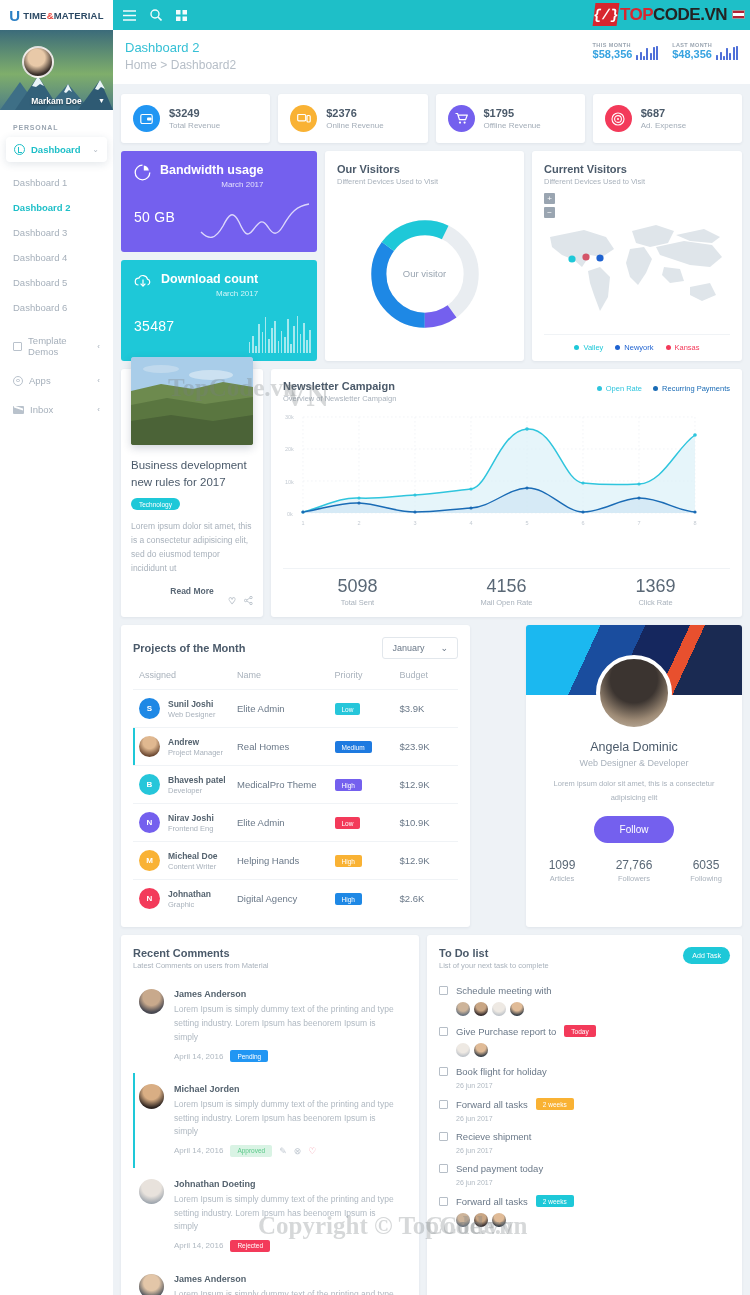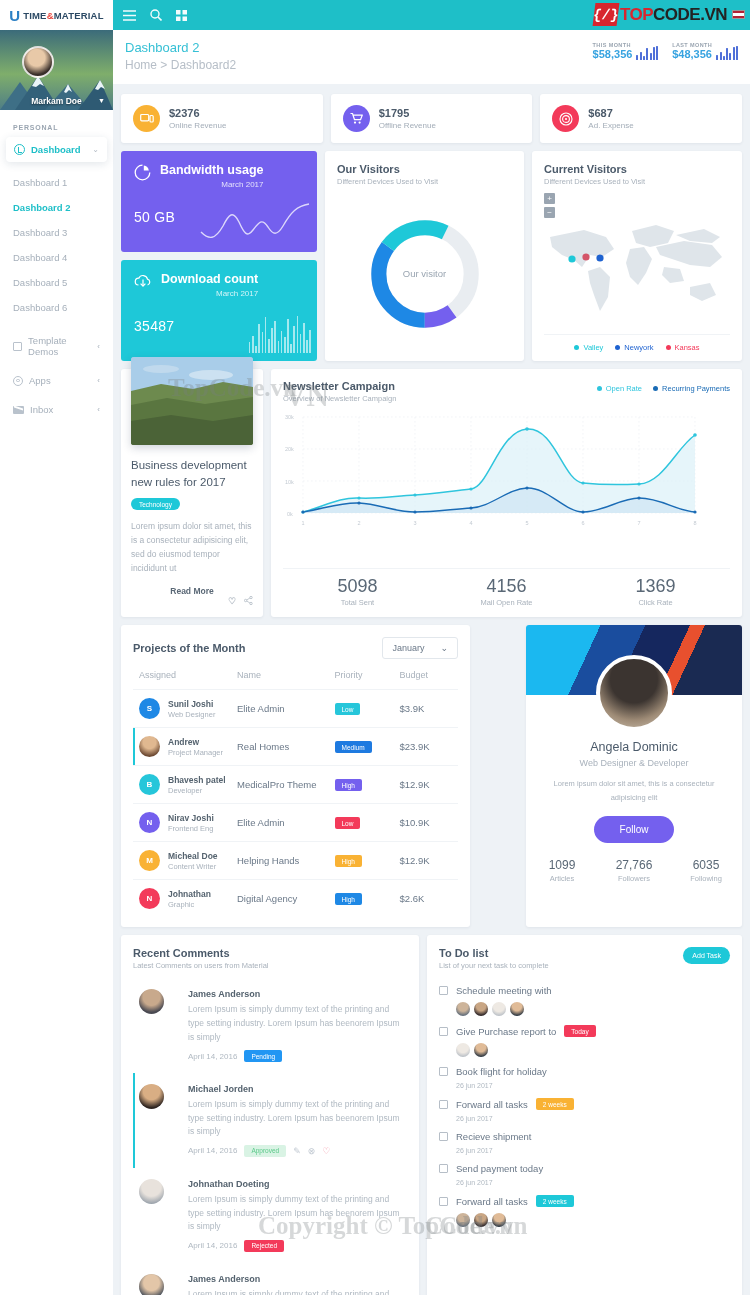--- a/index.html
+++ b/index.html
@@ -127,21 +127,21 @@
   .pc-name { text-align:center; font-size:12.5px; color:#4b5a6a; margin-top:9px;}
   .pc-role { text-align:center; font-size:9px; color:#a9b2bc; margin-top:4px;}
   .pc-bio { text-align:center; font-size:7.5px; color:#a9b2bc; margin:9px 20px 0 20px; line-height:1.75;}
   .btn-follow { display:block; margin:12px auto 0 auto; background:#7460ee; color:#fff; border:none; font-size:10px; padding:8px 26px; border-radius:15px; cursor:pointer; font-family:inherit;}
   .pc-stats { display:flex; margin-top:15px;}
   .pc-stat { flex:1; text-align:center;}
   .pc-stat .n { font-size:12px; color:#5a6876;}
   .pc-stat .t { font-size:7.5px; color:#a9b2bc; margin-top:2px;}
   
   .comments { width:298px; padding:12px 12px 0 12px;}
-  .cmt { display:flex; gap:24px; padding:11px 6px 11px 6px;}
+  .cmt { display:flex; gap:10px; padding:11px 6px 11px 6px;}
   .cmt.active { box-shadow:inset 2px 0 0 #1ec8d8; background:#fff;}
   .cmt-av { width:25px;height:25px;border-radius:50%; flex-shrink:0; overflow:hidden;}
   .cmt-name { font-size:9px; color:#55636f; font-weight:600;}
   .cmt-txt { font-size:8.5px; color:#b0b9c2; line-height:1.6; margin-top:4px;}
   .cmt-foot { display:flex; align-items:center; gap:7px; margin-top:6px; font-size:8px; color:#b0b9c2;}
   .cmt-ic { color:#bfc7d0; font-size:9px;}
   
   .todo { flex:1; padding:12px 12px 0 12px;}
   .td-head { display:flex; align-items:flex-start;}
   .btn-add { margin-left:auto; background:#1ec8d8; color:#fff; border:none; font-size:7px; padding:5px 9px; border-radius:10px; cursor:pointer; font-family:inherit;}
@@ -285,20 +285,32 @@
             <i style="height:13px"></i>
             <i style="height:14px"></i>
         </div>
       </div>
     </div>
   </div>
 
   <div class="content">
 
     <div class="row">
+      <div class="card kpi">
+        <div class="kpi-ic" style="background:#2196f3">
+          <svg width="13" height="12" viewBox="0 0 13 12">
+              <rect x="0.8" y="1.5" width="11.4" height="9" rx="1.5" fill="none" stroke="#fff" stroke-width="1.2"></rect>
+              <rect x="7" y="4.6" width="4.5" height="3" rx="1" fill="#fff"></rect>
+            </svg>
+        </div>
+        <div>
+          <div class="kpi-val">$3249</div>
+          <div class="kpi-sub">Total Revenue</div>
+        </div>
+      </div>
       <div class="card kpi">
         <div class="kpi-ic" style="background:#f9b234">
           <svg width="14" height="11" viewBox="0 0 14 11">
               <rect x="0.7" y="1.5" width="8" height="6.3" rx="1" fill="none" stroke="#fff" stroke-width="1.2"></rect>
               <rect x="10" y="2.5" width="3.2" height="6.5" rx="1" fill="none" stroke="#fff" stroke-width="1.2"></rect>
             </svg>
         </div>
         <div>
           <div class="kpi-val">$2376</div>
           <div class="kpi-sub">Online Revenue</div>

